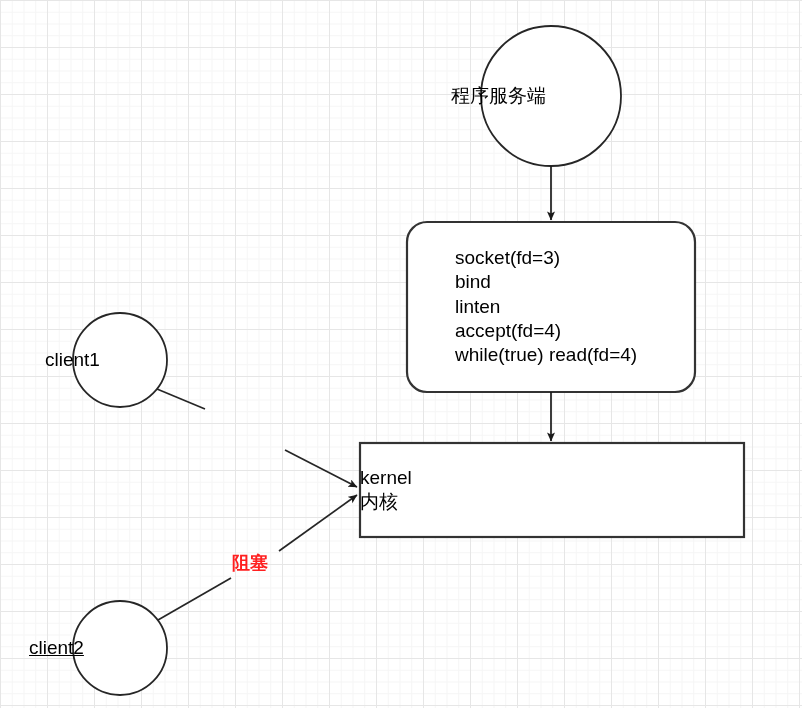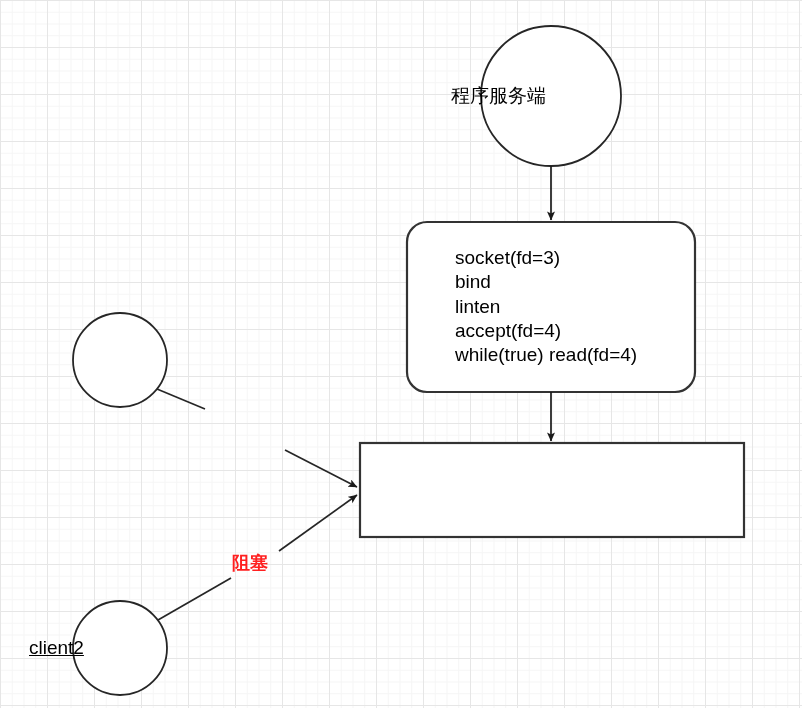--- a/index.html
+++ b/index.html
@@ -107,20 +107,23 @@
   </svg>
 
   <div class="node-label cn-label" style="left:451px; top:85px; width:200px;">程序服务端</div>
 
   <div class="node-label code-label" style="left:407px; top:246px; width:288px;margin-left:48px;">socket(fd=3)
 bind
 linten
 accept(fd=4)
 while(true) read(fd=4)</div>
 
+  <div class="node-label kernel-label" style="left:360px; top:466px; width:384px;">kernel
+内核</div>
 
+  <div class="node-label circle-label" style="left:45px; top:349px; width:150px;">client1</div>
 
   <div class="node-label circle-label" style="left:29px; top:637px; width:150px;text-decoration:underline;">client2</div>
 
 
   <div class="edge-label red" style="left:200px; top:553px; width:100px;font-weight:bold;">阻塞</div>
 
 </div>
 
 </body></html>

